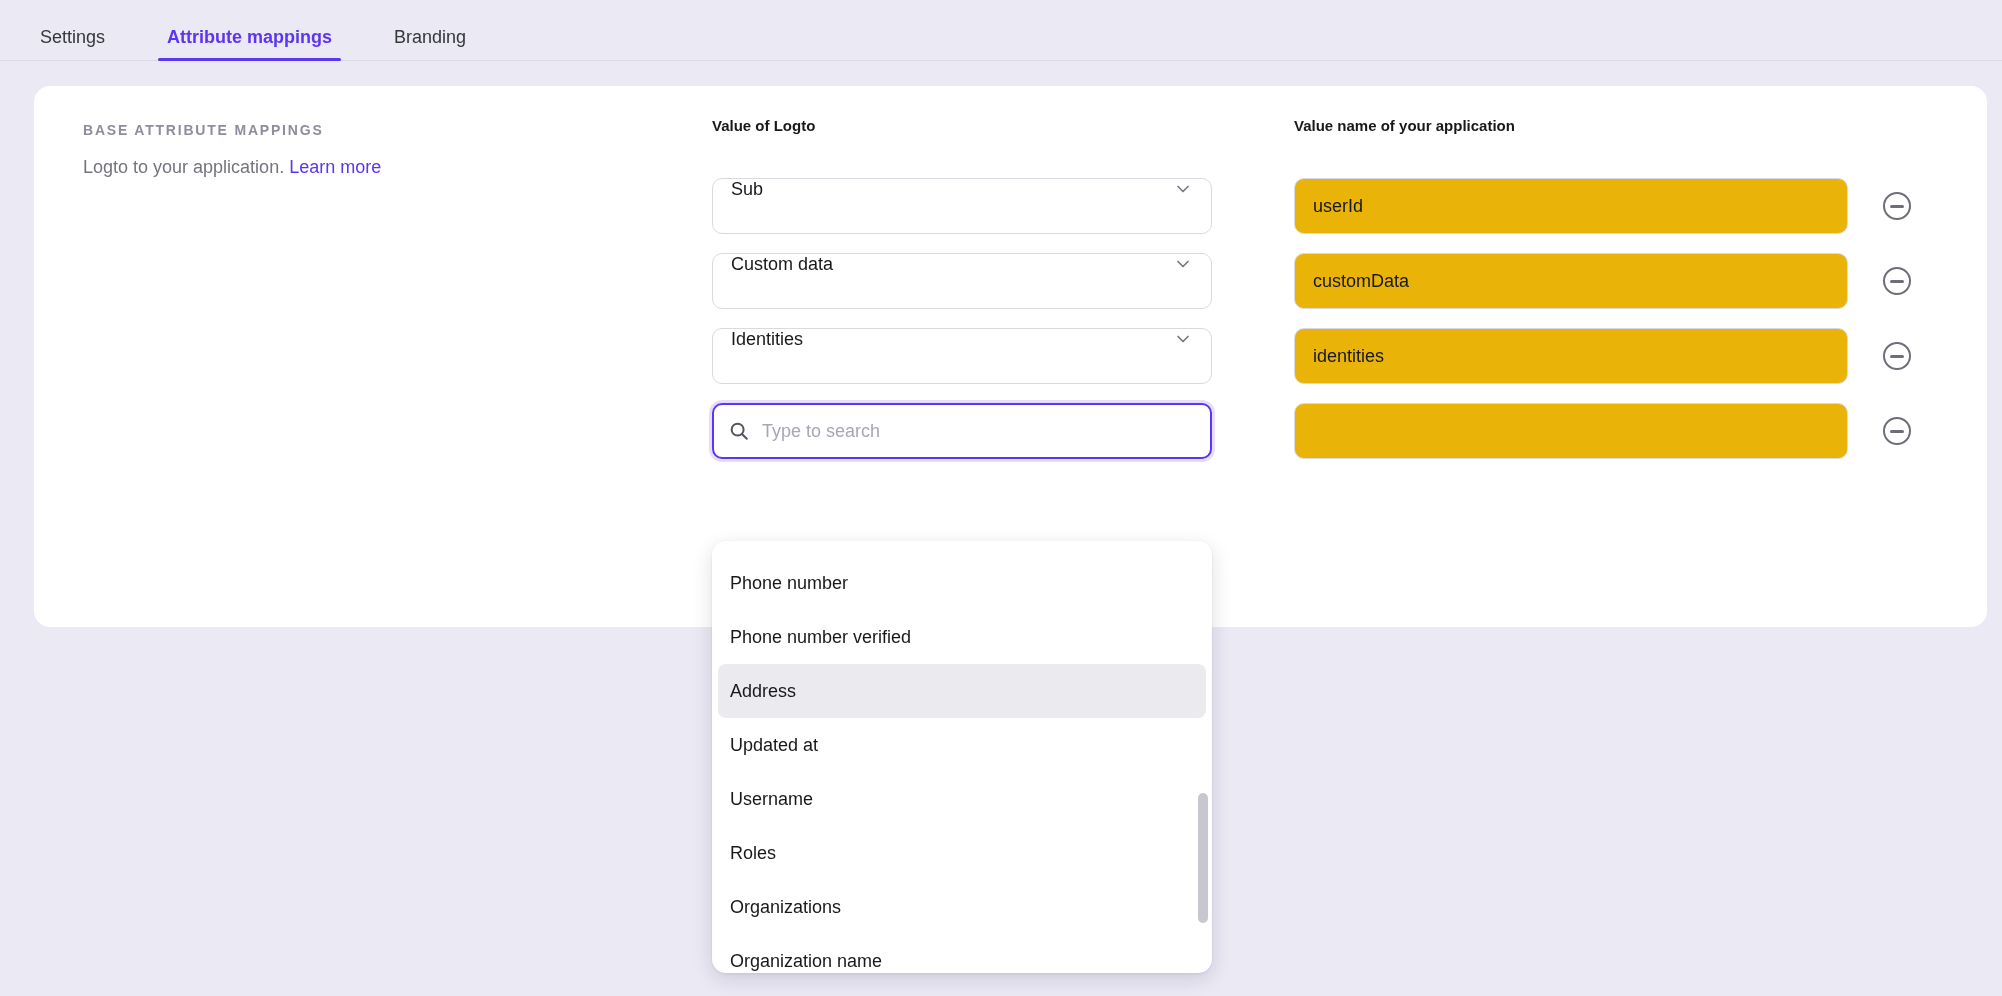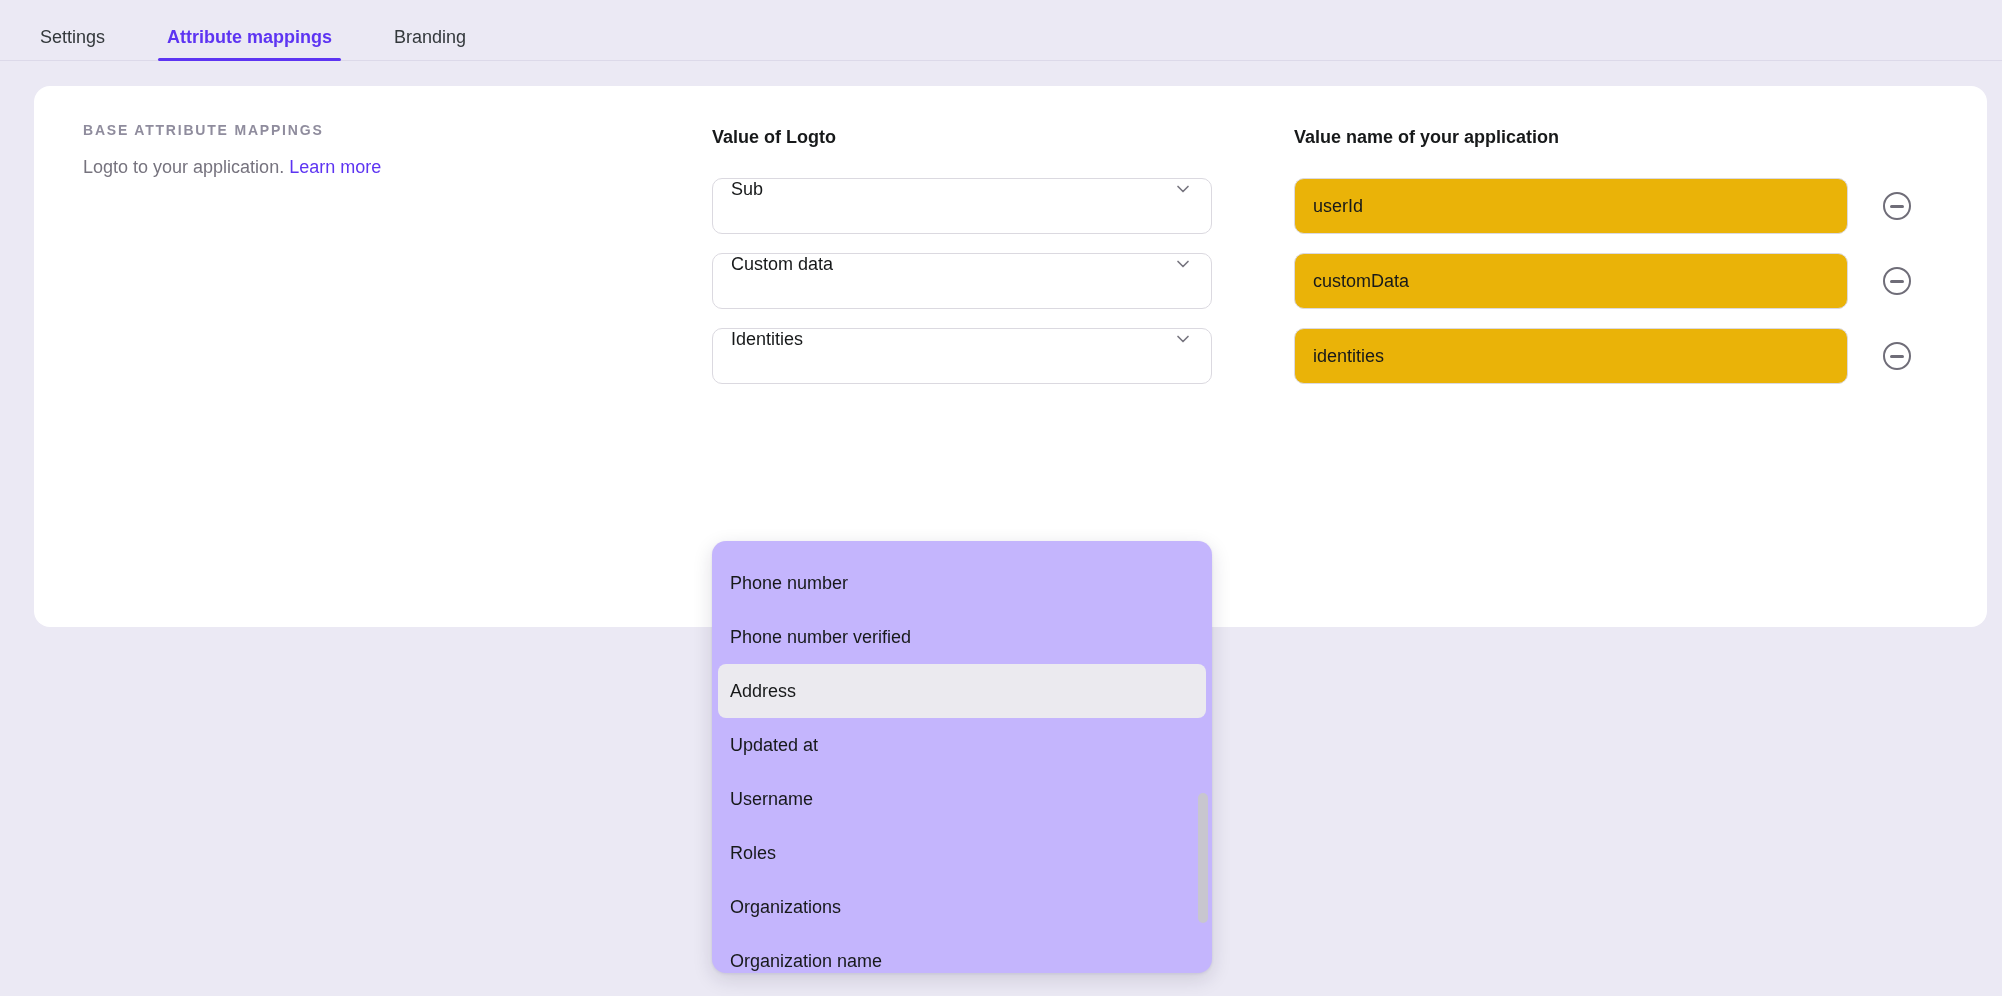--- a/index.html
+++ b/index.html
@@ -59,22 +59,22 @@
   .section-desc {
     margin-top: 14px;
     font-size: 18px; line-height: 30px;
     color: #76737e;
   }
   .section-desc .line { display: block; }
   .section-desc .line2 { display: inline; }
   .link { color: #5d34f2; cursor: pointer; text-decoration: none; }
 
   .col-head {
-    position: absolute; top: 41px;
-    font-size: 18px; font-weight: 700; color: #17191a;
+    position: absolute; top: 30px;
+    font-size: 15px; font-weight: 700; color: #17191a;
     line-height: 20px;
   }
   .col-head.left  { left: 678px; }
   .col-head.right { left: 1260px; }
 
   
   .rows { position: absolute; left: 678px; top: 92px; }
   .row { display: flex; align-items: center; margin-bottom: 19px; }
 
   .select {
@@ -133,21 +133,21 @@
     font-family: "Liberation Sans", sans-serif;
     background: transparent;
   }
   .search-field input::placeholder { color: #a9a6b4; }
 
   
   .popover {
     position: absolute;
     left: 712px; top: 541px;
     width: 500px; height: 432px;
-    background: #c4b5fd;
+    background: #ffffff;
     border-radius: 14px;
     box-shadow: 0 6px 20px rgba(28,24,58,0.14), 0 1px 3px rgba(28,24,58,0.08);
     padding-top: 15px;
     overflow: hidden;
     z-index: 10;
   }
   .option {
     height: 54px;
     margin: 0 6px;
     padding: 0 12px;
@@ -226,20 +226,31 @@
           <span>Identities</span>
           <svg class="chev" viewBox="0 0 24 24" fill="none" stroke="#77757f" stroke-width="2" stroke-linecap="round" stroke-linejoin="round">
               <polyline points="6 9 12 15 18 9"></polyline>
             </svg>
         </div>
         <input class="tinput" value="identities" style="">
         <button class="minus-btn" aria-label="remove row"></button>
       </div>
 
 
+      <div class="row">
+        <div class="search-field">
+          <svg width="22" height="22" viewBox="0 0 24 24" fill="none" stroke="#55535e" stroke-width="2.2" stroke-linecap="round">
+              <circle cx="10.5" cy="10.5" r="6.5"></circle>
+              <line x1="15.5" y1="15.5" x2="20.5" y2="20.5"></line>
+            </svg>
+          <input placeholder="Type to search" style="">
+        </div>
+        <input class="tinput" value="" style="">
+        <button class="minus-btn" aria-label="remove row"></button>
+      </div>
 
     </div>
   </div>
 
   <div class="popover">
     <div class="option">Phone number</div>
     <div class="option">Phone number verified</div>
     <div class="option highlighted">Address</div>
     <div class="option">Updated at</div>
     <div class="option">Username</div>

